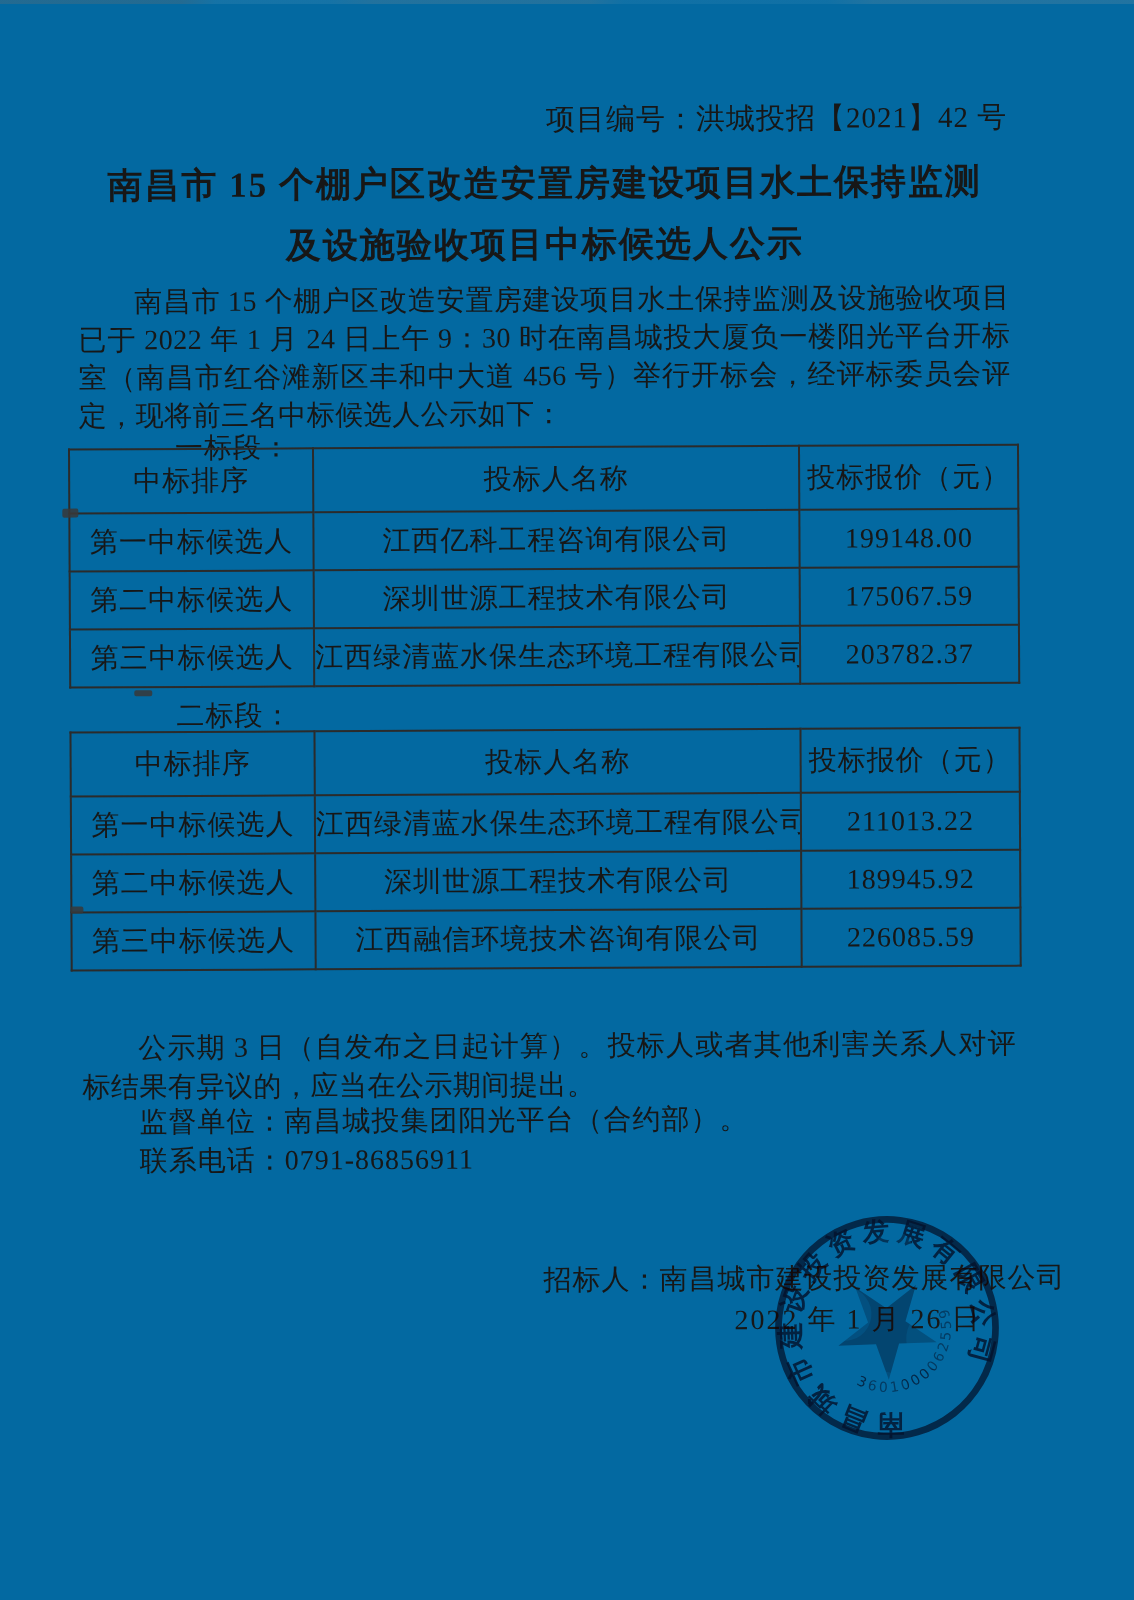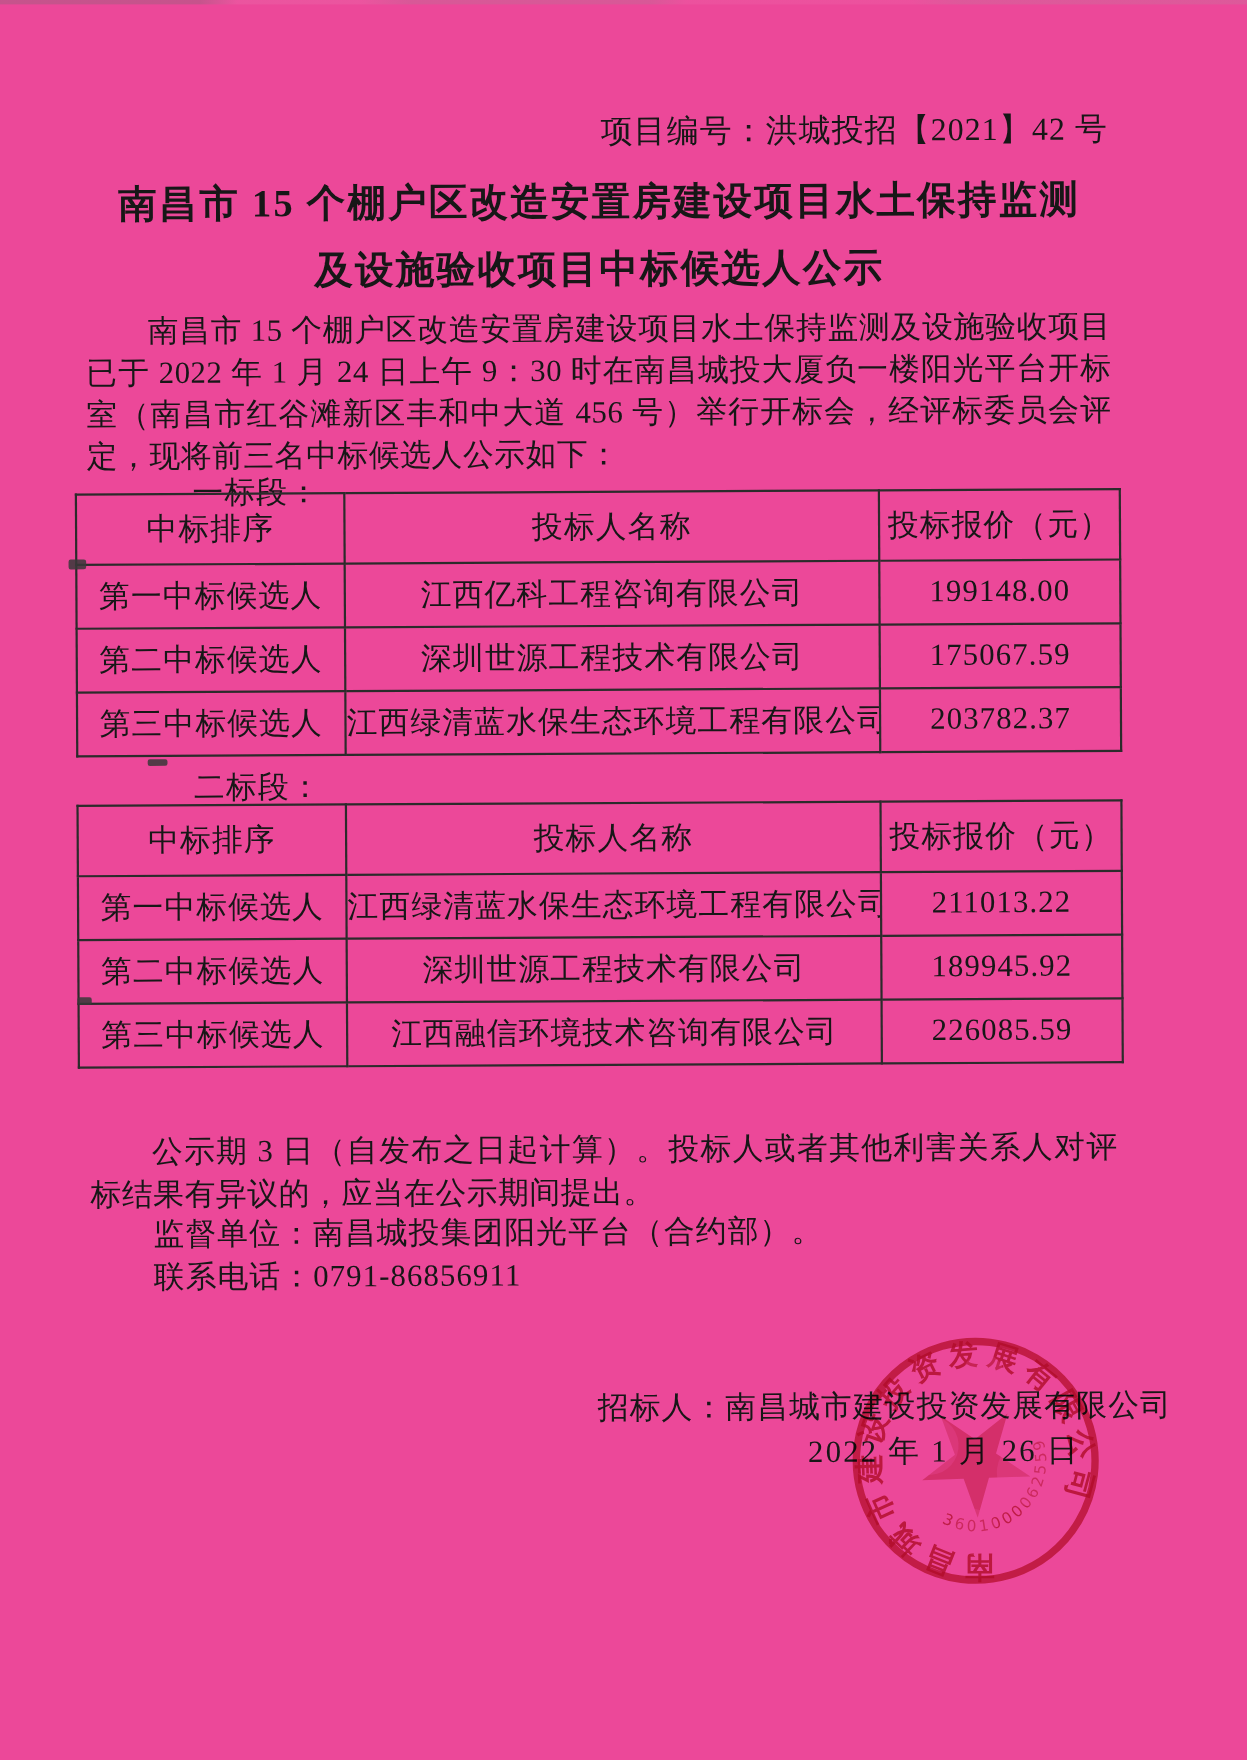--- a/index.html
+++ b/index.html
@@ -1,18 +1,18 @@
 <!DOCTYPE html>
 <html><head>
 <meta charset="utf-8">
 <style>
   html,body{margin:0;padding:0;background:#e9e9e9;}
   .page{
     position:relative;width:1134px;height:1600px;margin:0 auto;
-    background:#ec4899;overflow:hidden;
+    background:#0369a1;overflow:hidden;
     font-family:"Liberation Serif","DejaVu Serif",serif;
     color:#171717;
   }
   .tilt{position:absolute;inset:0;transform:rotate(-0.3deg);transform-origin:50% 40%;}
   .abs{position:absolute;}
   .edge-top{
     position:absolute;top:0;left:0;width:100%;height:4px;opacity:.55;
     background:linear-gradient(90deg,
       rgba(110,110,110,.55) 0 16%,rgba(225,225,225,.15) 19% 29%,
       rgba(145,145,145,.4) 33% 52%,rgba(238,238,238,.1) 55% 73%,

